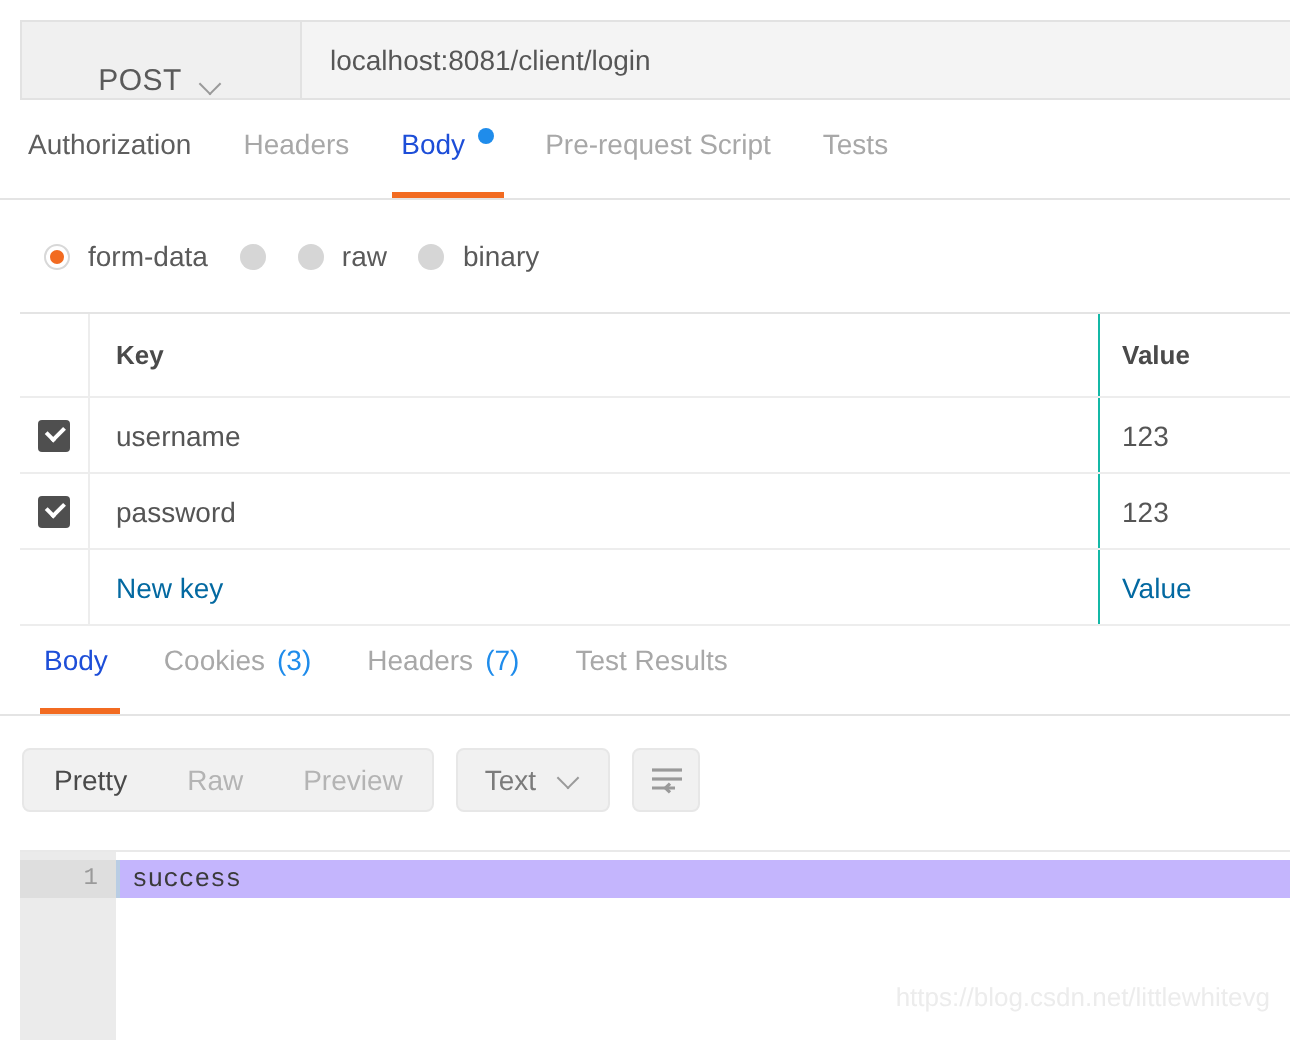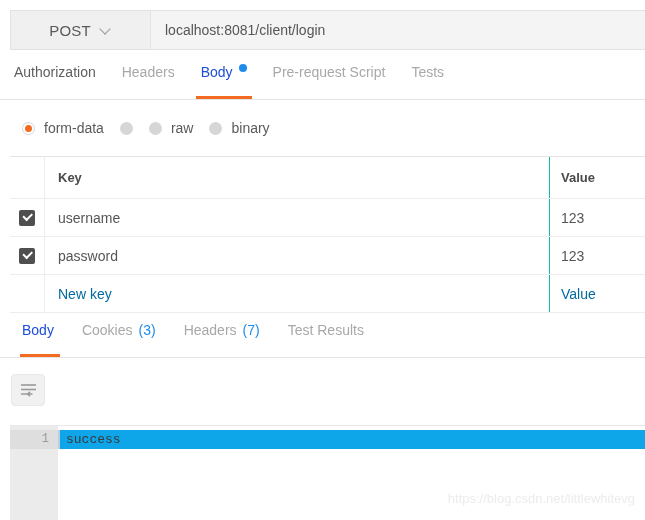--- a/index.html
+++ b/index.html
@@ -14,21 +14,21 @@
   
   .urlbar {
     position: absolute; left: 10px; top: 10px;
     width: 645px; height: 40px;
     background: #f0f0f0;
     border: 1px solid #e2e2e2;
     display: flex; align-items: stretch;
   }
   .method {
     width: 140px;
-    display: flex; align-items: center; justify-content: center;
+    display: flex; align-items: flex-end; justify-content: center;
     gap: 9px;
     border-right: 1px solid #e2e2e2;
     cursor: pointer;
   }
   .method-label { font-size: 15px; color: #5a5a5a; letter-spacing: .2px; }
   .chev { width: 12px; height: 12px; position: relative; }
   .chev::before {
     content: ""; position: absolute; left: 1px; top: 1px;
     width: 7px; height: 7px;
     border-right: 1.6px solid #9a9a9a; border-bottom: 1.6px solid #9a9a9a;
@@ -180,21 +180,21 @@
     padding-top: 4px;
   }
   .gnum {
     height: 19px; line-height: 19px;
     text-align: right; padding-right: 9px;
     background: #dedede;
   }
   .code { flex: 1; padding-top: 4px; position: relative; }
   .cline {
     height: 19px; line-height: 19px;
-    background: #0ea5e9;
+    background: #c4b5fd;
     font-family: "Liberation Mono", monospace;
     font-size: 13px; color: #3a3a3a;
     padding-left: 6px;
     border-left: 2px solid #b9cde4;
   }
 
   .watermark {
     position: absolute; right: 10px; bottom: 14px;
     font-size: 13px; color: #ececec;
     user-select: none;
@@ -291,20 +291,29 @@
     <div class="tab">
       <span>Headers</span>
       <span class="cnt">(7)</span>
     </div>
     <div class="tab">
       <span>Test Results</span>
     </div>
   </div>
 
   <div class="restool">
+    <div class="seg">
+      <div class="segbtn on">Pretty</div>
+      <div class="segbtn">Raw</div>
+      <div class="segbtn">Preview</div>
+    </div>
+    <div class="selbox">
+      <span class="sellabel">Text</span>
+      <span class="chev"></span>
+    </div>
     <div class="iconbtn">
       <svg width="17" height="14" viewBox="0 0 17 14">
         <line x1="1" y1="2" x2="16" y2="2" stroke="#9a9a9a" stroke-width="1.6"></line>
         <line x1="1" y1="6.5" x2="16" y2="6.5" stroke="#9a9a9a" stroke-width="1.6"></line>
         <path d="M1 11 H12.5 A2.6 2.6 0 1 1 12.5 11 H8.2" fill="none" stroke="#9a9a9a" stroke-width="1.6"></path>
         <path d="M10 8.8 L7.7 11 L10 13.2" fill="none" stroke="#9a9a9a" stroke-width="1.6"></path>
       </svg>
     </div>
   </div>
 

